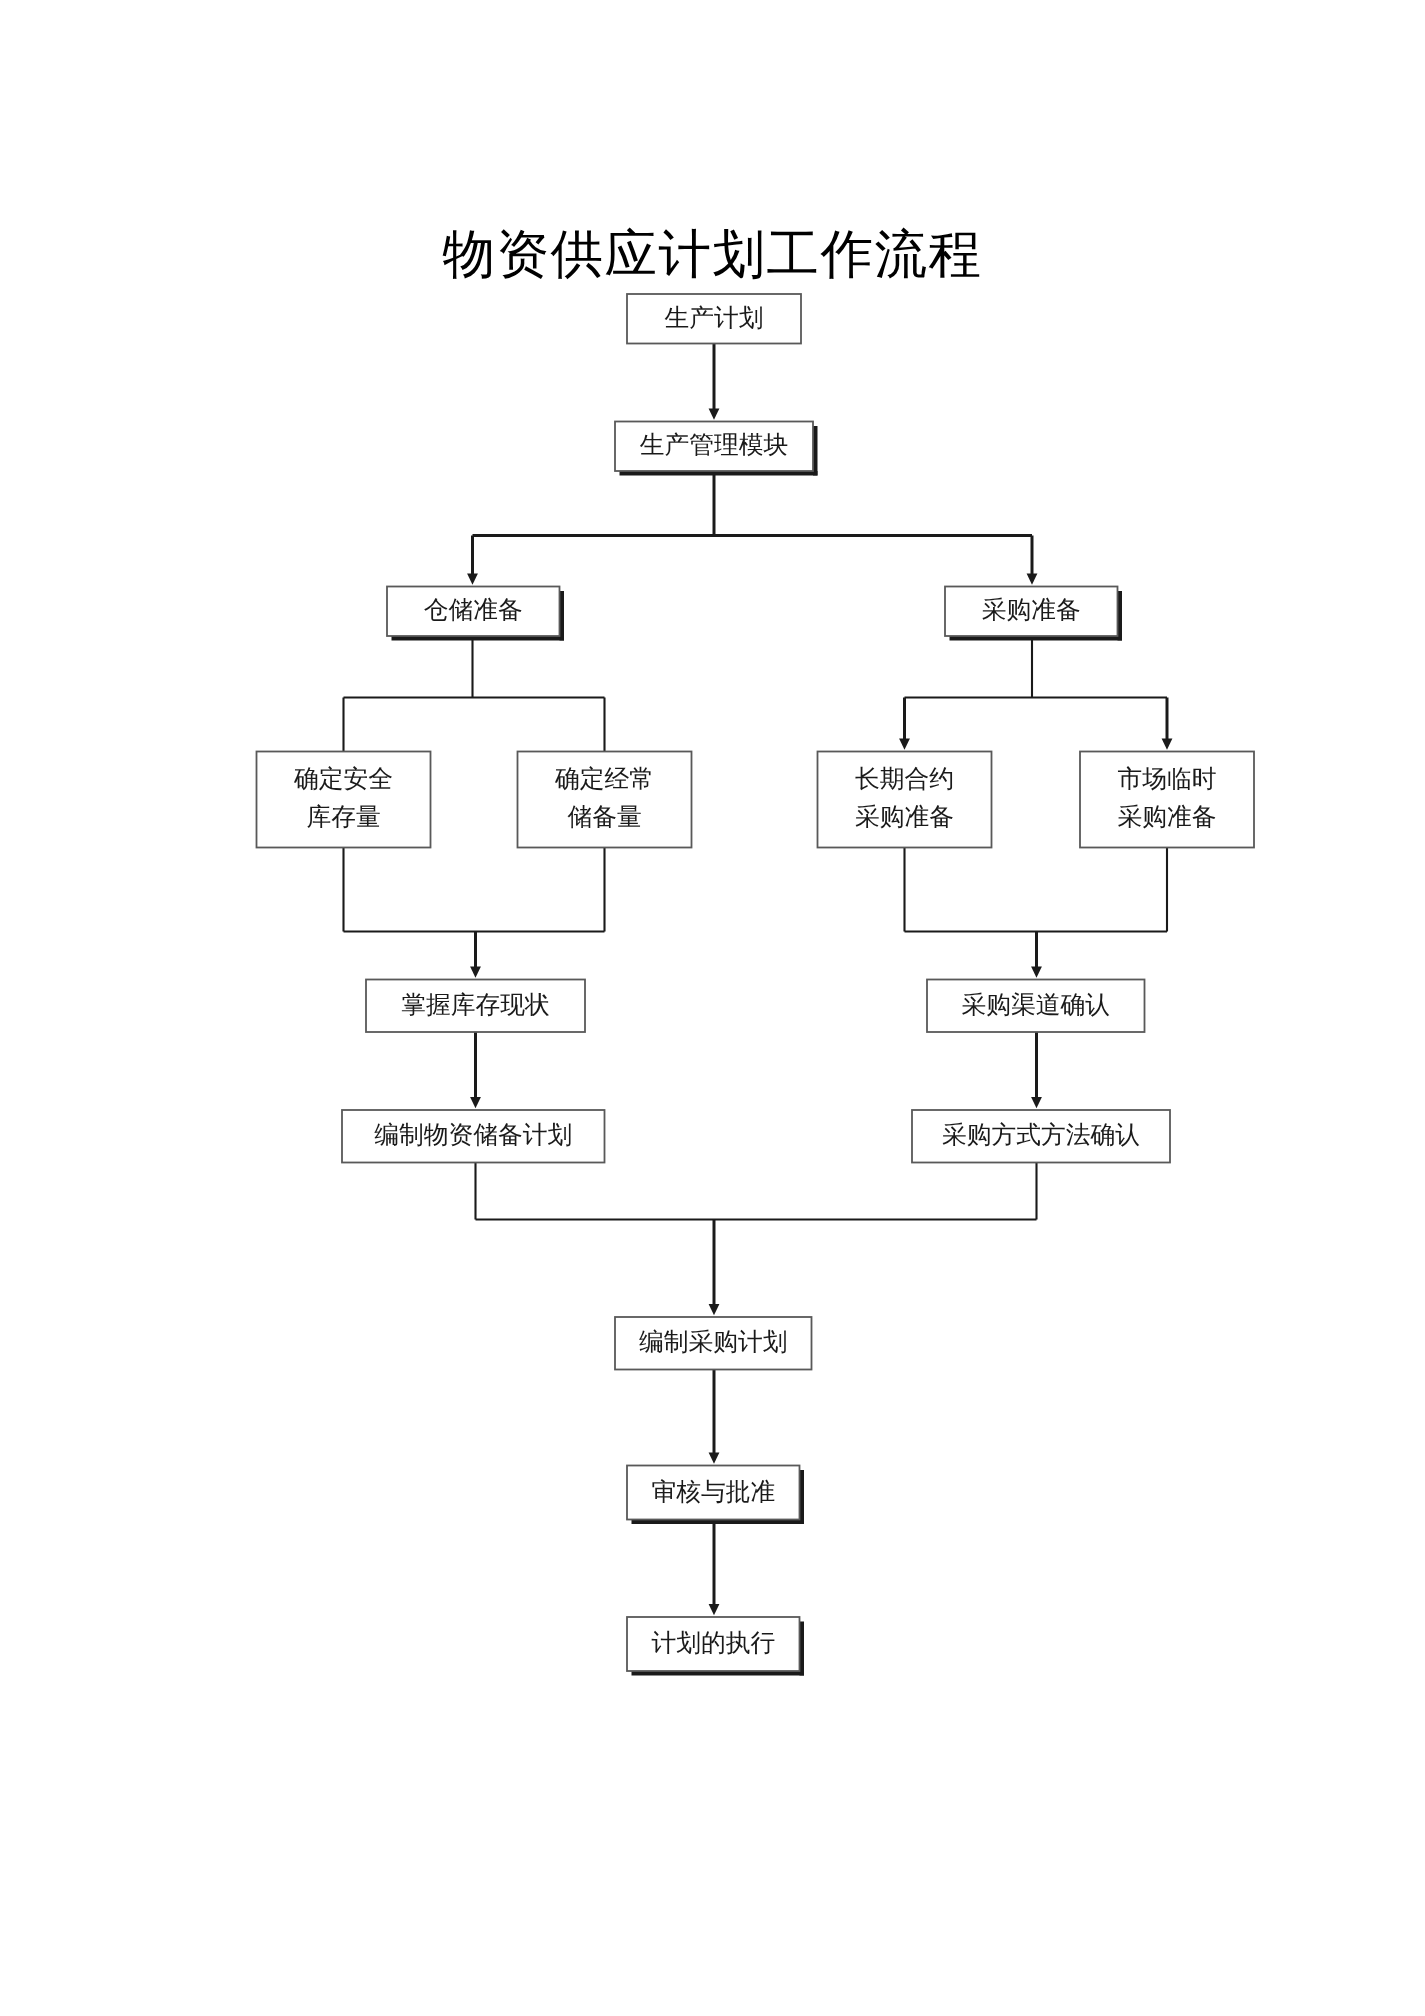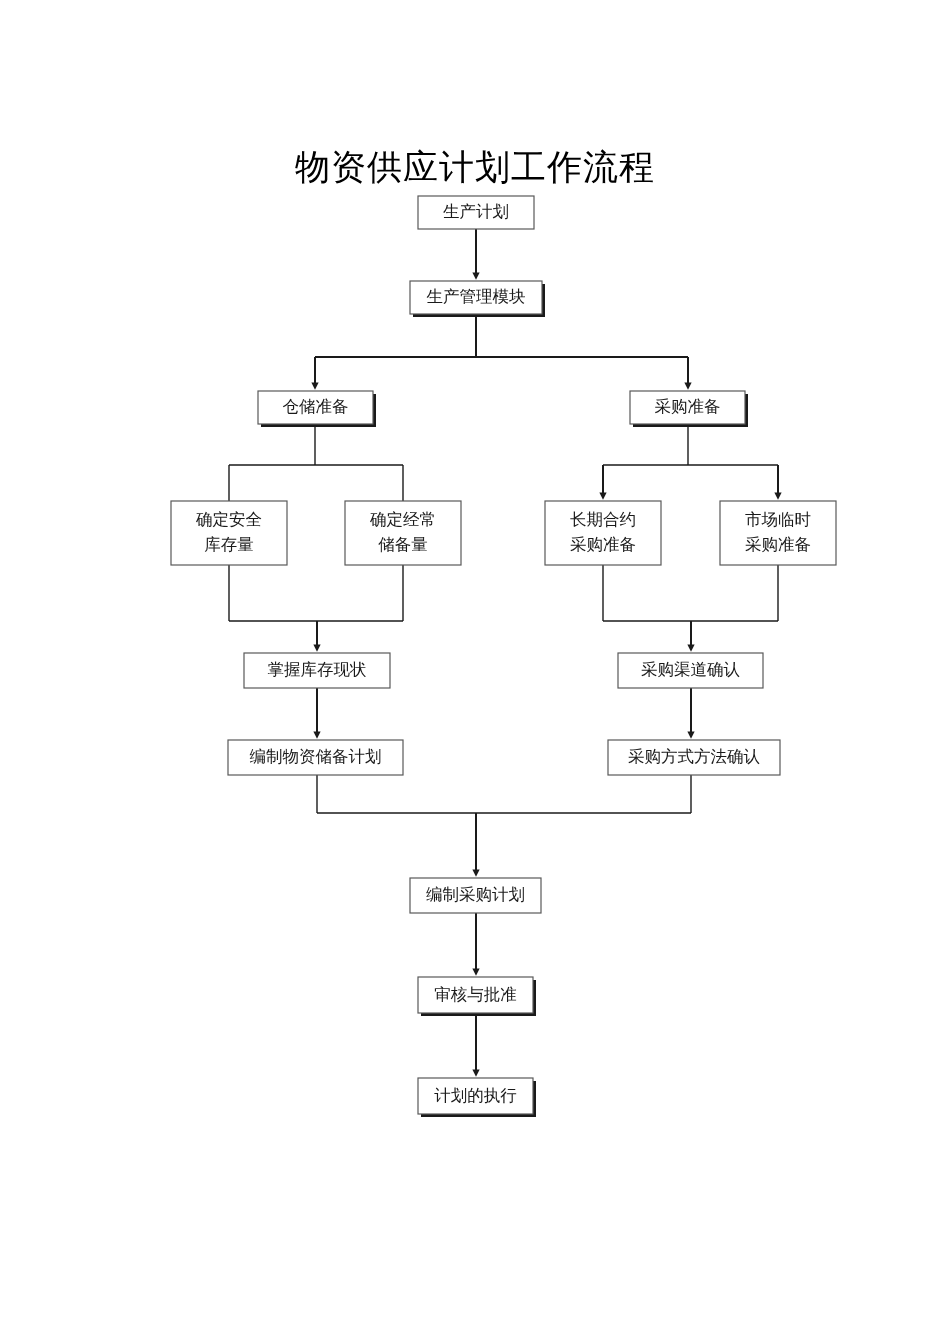--- a/index.html
+++ b/index.html
@@ -19,21 +19,21 @@
     left: 0; top: 0;
     width: 950px;
     height: 1344px;
   }
   .page-title {
     position: absolute;
     left: 0;
     top: 148px;
     width: 950px;
     text-align: center;
-    font-family: Liberation Mono, monospace;
+    font-family: Liberation Serif, serif;
     font-size: 35px;
     line-height: 44px;
     color: #000000;
     letter-spacing: 1px;
   }
   svg.flow-svg {
     position: absolute;
     left: 0;
     top: 0;
     width: 950px;

